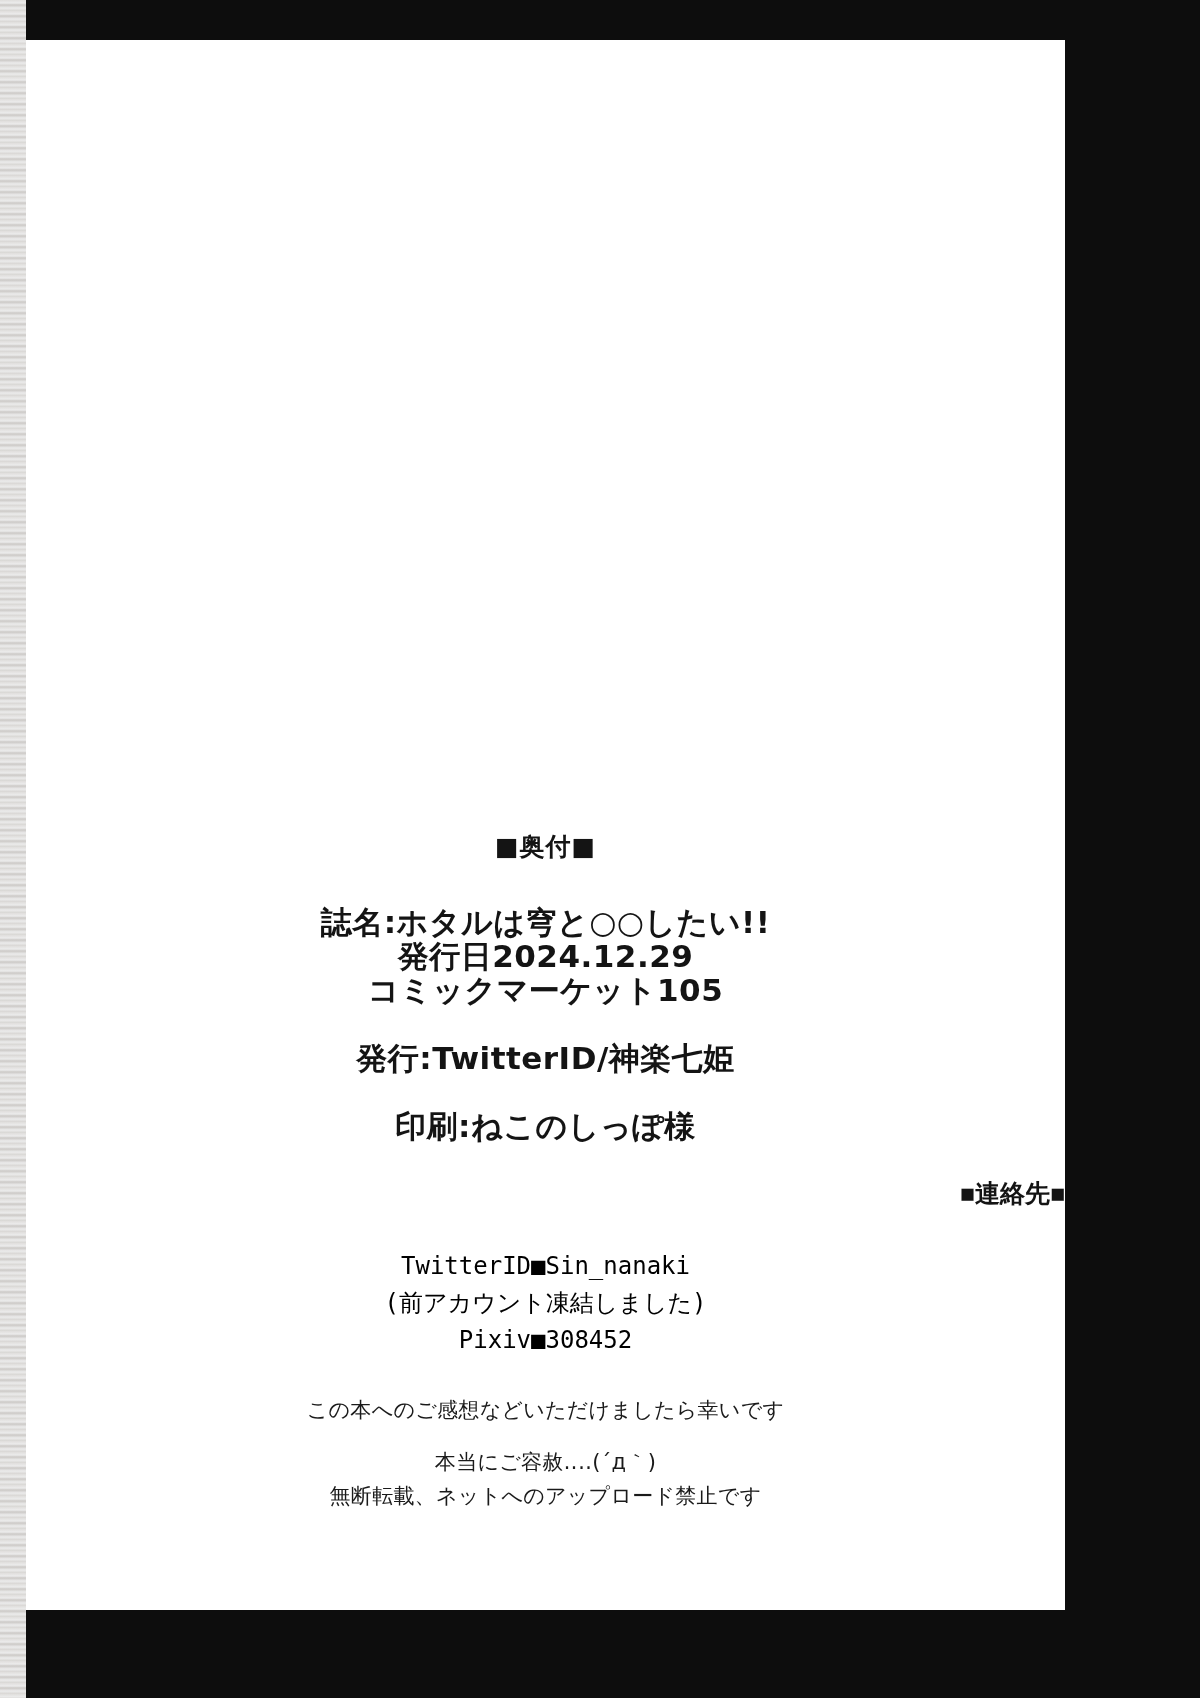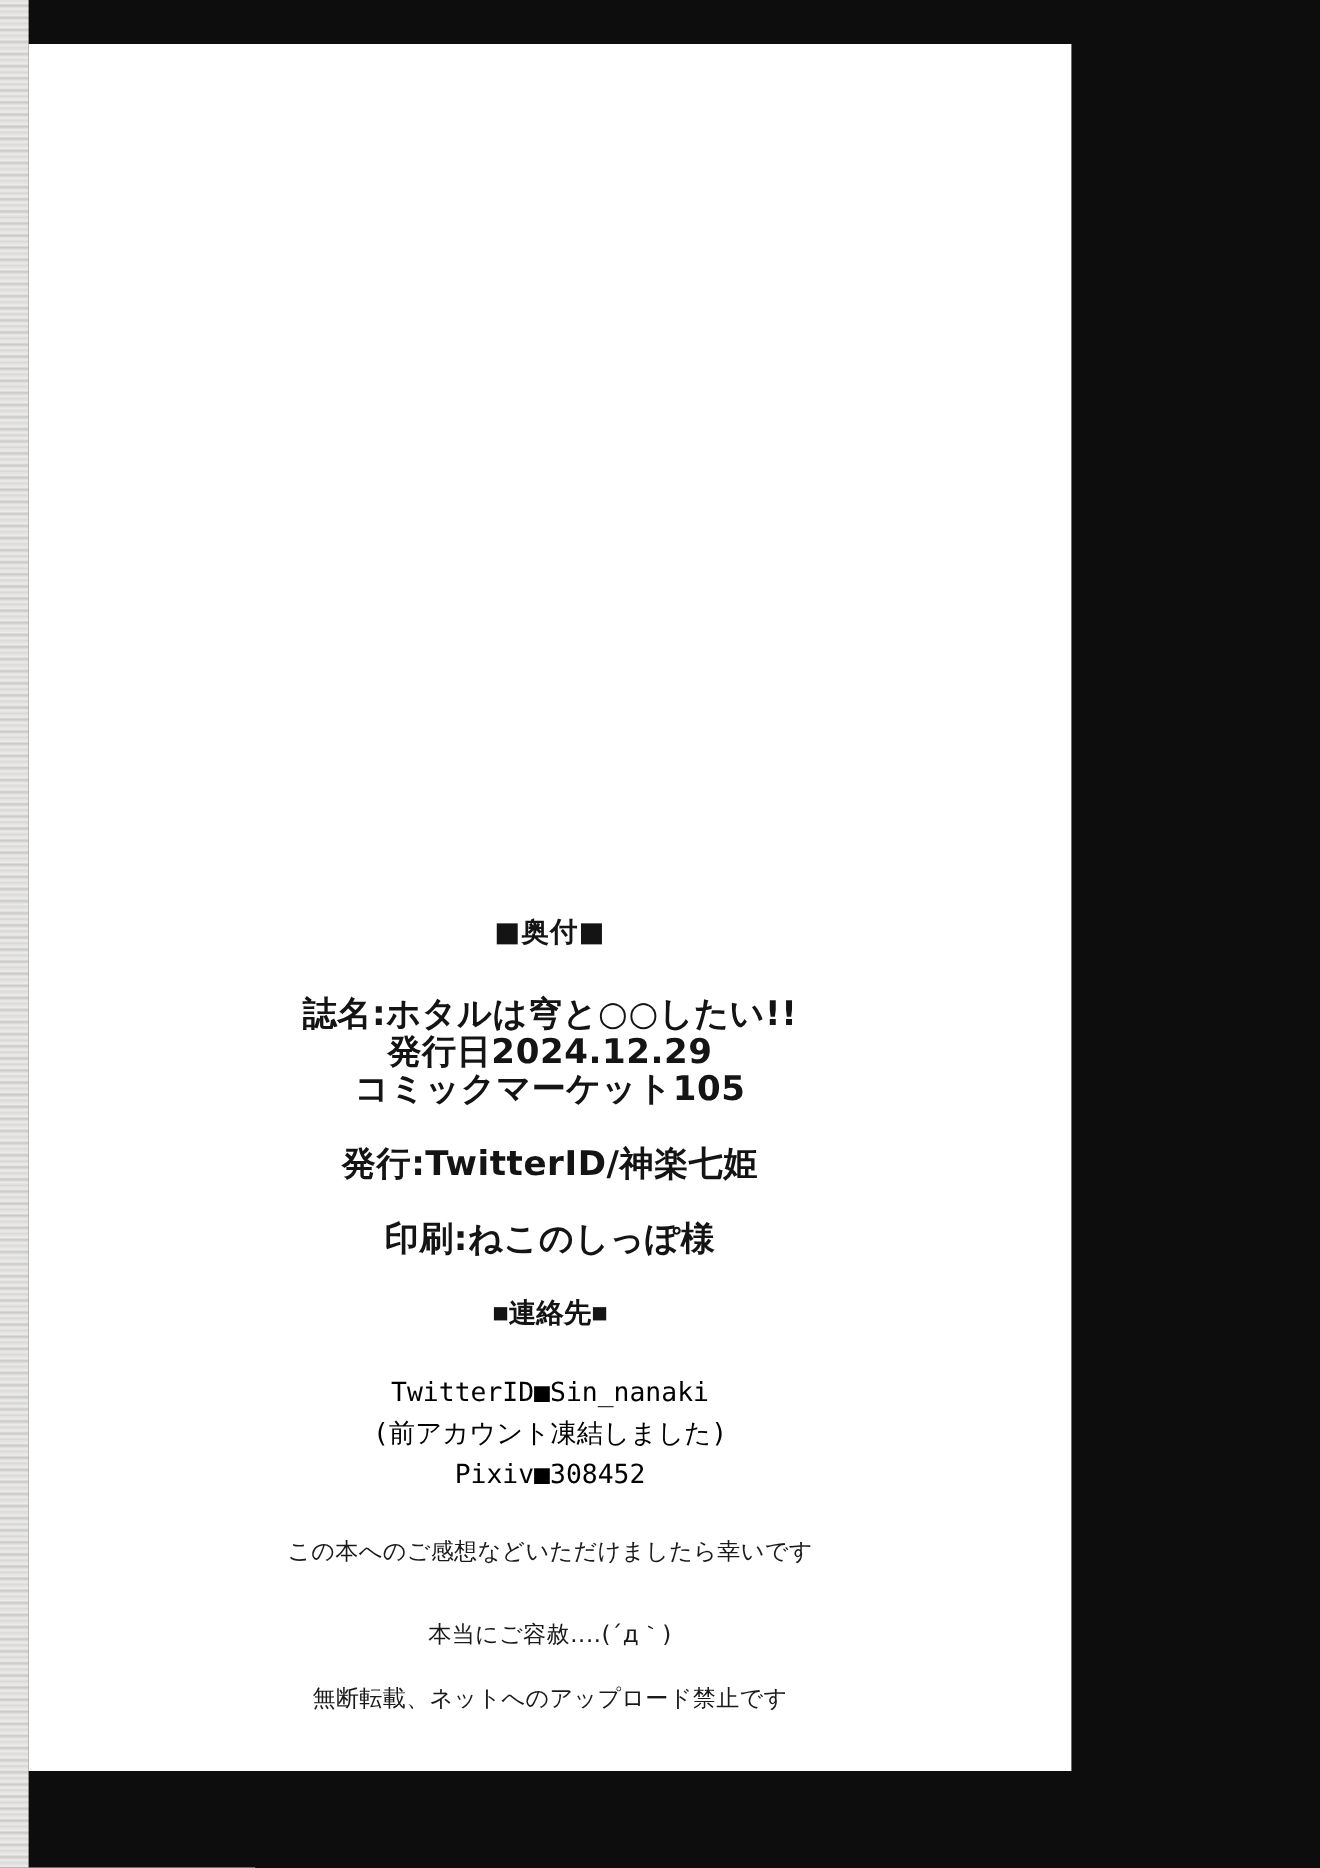--- a/index.html
+++ b/index.html
@@ -39,21 +39,21 @@
         #e9e7e4 11px
       );
     opacity: 0.92;
   }
 
   
   .paper {
     position: absolute;
     left: 26px;
     top: 40px;
-    width: 948px;
+    width: 1039px;
     height: 1570px;
     background: #ffffff;
   }
 
   .colophon {
     position: absolute;
     left: 0;
     right: 0;
     top: 790px;
     text-align: center;
@@ -88,36 +88,36 @@
     line-height: 36px;
     color: #000000;
   }
 
   .heading2 {
     font-family: Liberation Serif, serif;
     font-weight: bold;
     font-size: 25px;
     margin: 0 0 38px 0;
     color: #141414;
+    text-align: right;
   }
 
   .contact .line-mono {
     line-height: 37px;
   }
 
   .note {
     margin-top: 34px;
   }
   .note-line {
     font-family: "DejaVu Sans", sans-serif;
     font-size: 21px;
     line-height: 34px;
     color: #1a1a1a;
     letter-spacing: 0.3px;
-    margin-top: 24px;
   }
   .note-sep { height: 18px; }
 </style>
 </head>
 <body>
 
 <div class="page-scan"></div>
 
 <div class="binding-gutter"></div>
 

